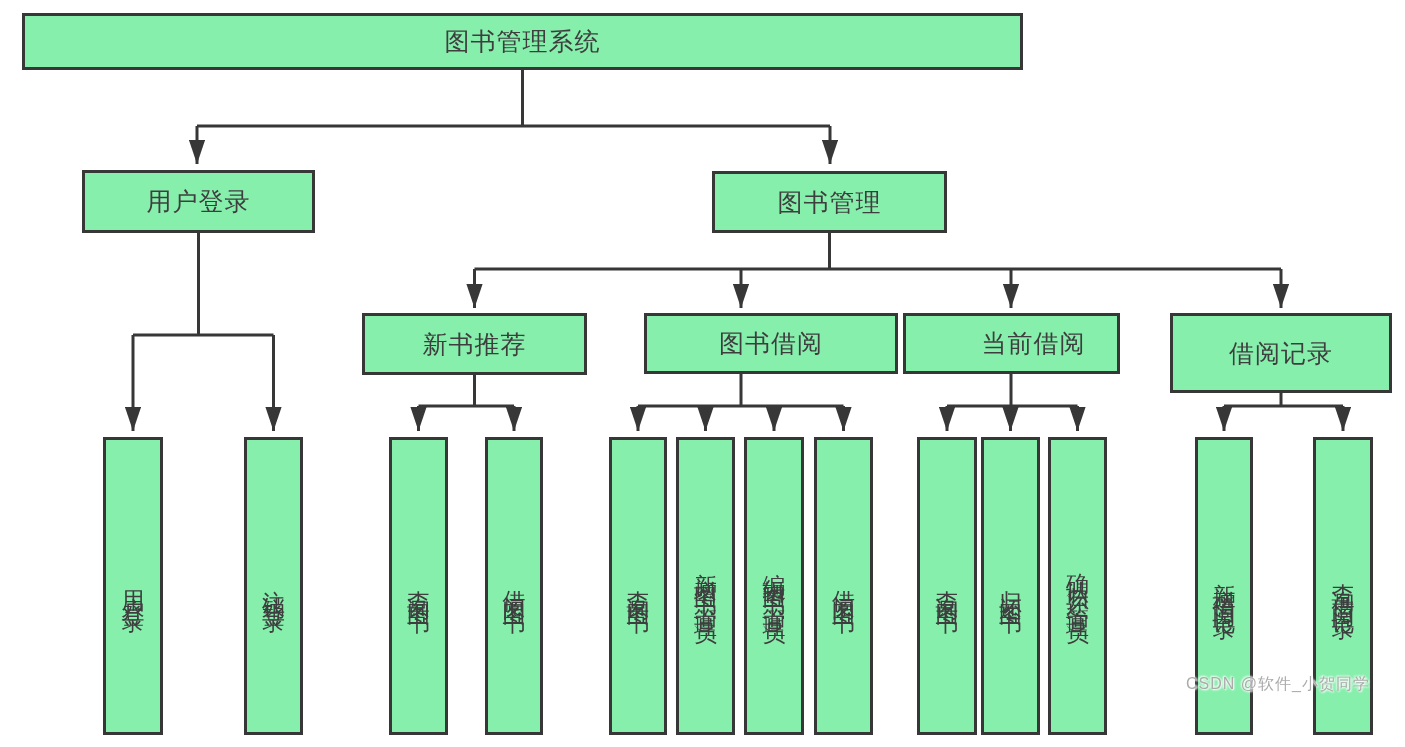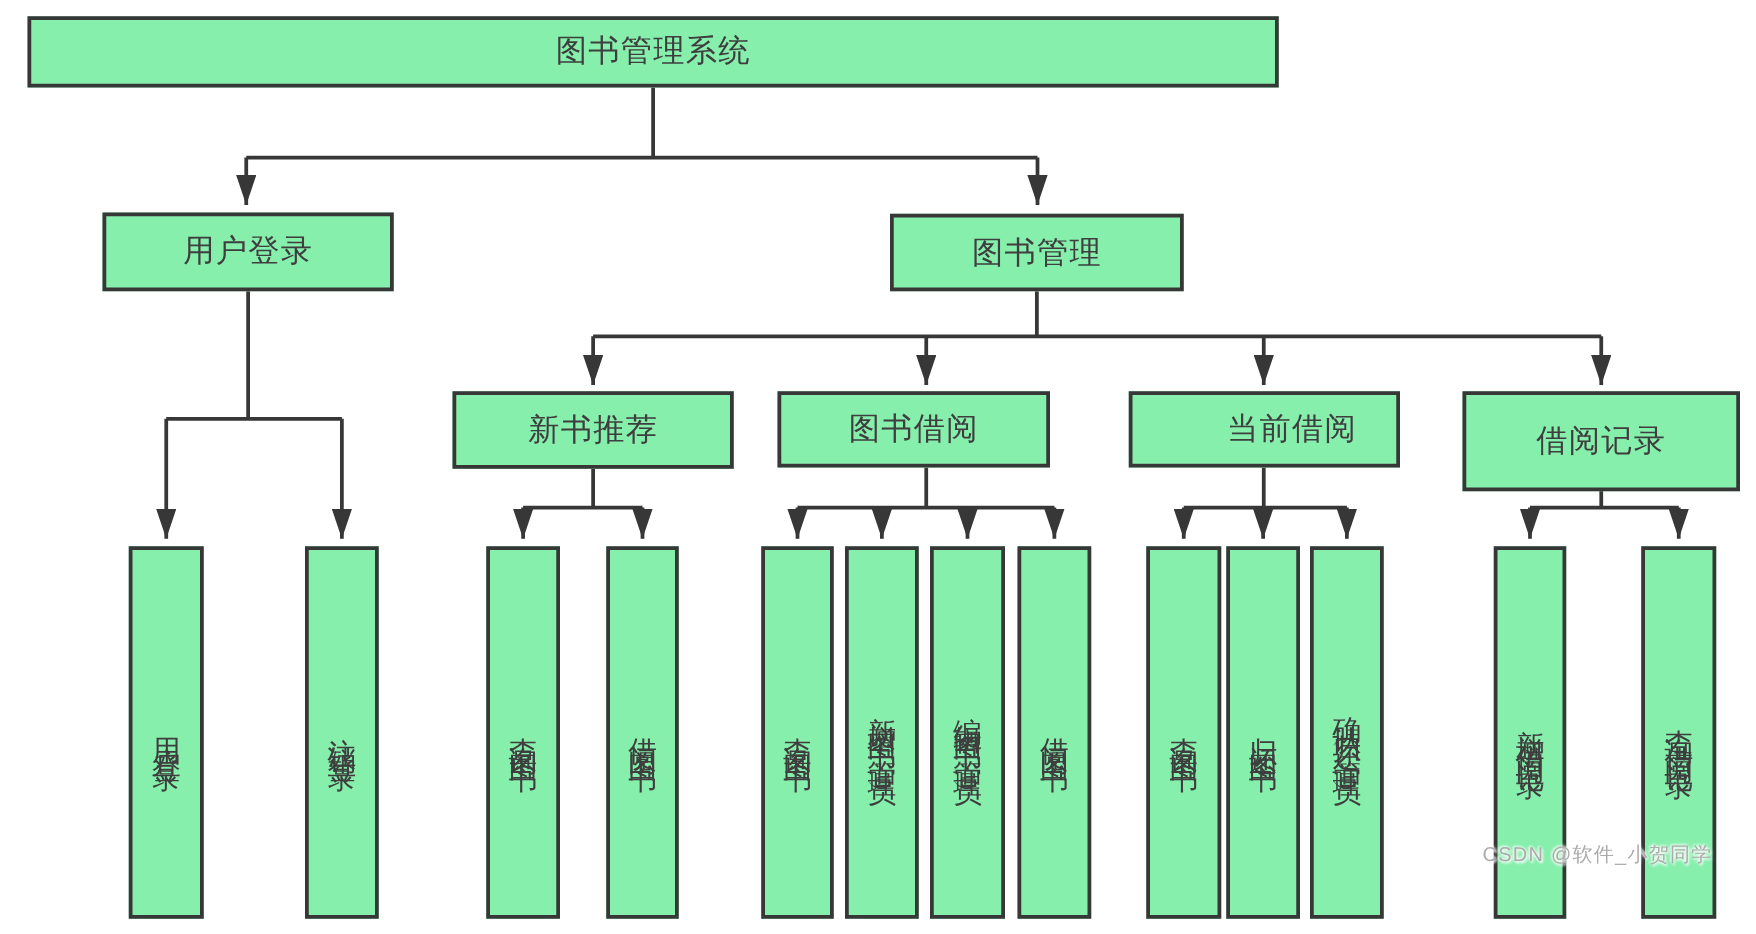--- a/index.html
+++ b/index.html
@@ -92,21 +92,21 @@
     <path class="connector" d="M1224,406 V431" marker-end="url(#arrowhead)"></path>
     <path class="connector" d="M1343,406 V431" marker-end="url(#arrowhead)"></path>
   </svg>
 
   <div class="box h-box" style="left:22px;top:13px;width:1001px;height:57px;">图书管理系统</div>
 
   <div class="box h-box" style="left:82px;top:170px;width:233px;height:63px;">用户登录</div>
   <div class="box h-box" style="left:712px;top:171px;width:235px;height:62px;">图书管理</div>
 
   <div class="box h-box" style="left:362px;top:313px;width:225px;height:62px;">新书推荐</div>
-  <div class="box h-box" style="left:622px;top:313px;width:218px;height:61px;">图书借阅</div>
+  <div class="box h-box" style="left:644px;top:313px;width:254px;height:61px;">图书借阅</div>
   <div class="box h-box" style="left:903px;top:313px;width:217px;height:61px;padding-left:44px;">当前借阅</div>
   <div class="box h-box" style="left:1170px;top:313px;width:222px;height:80px;">借阅记录</div>
 
   <div class="box v-box" style="left:103px;top:437px;width:60px;height:298px;">用户登录</div>
   <div class="box v-box" style="left:244px;top:437px;width:59px;height:298px;">注销登录</div>
 
   <div class="box v-box" style="left:389px;top:437px;width:59px;height:298px;">查询图书</div>
   <div class="box v-box" style="left:485px;top:437px;width:58px;height:298px;">借阅图书</div>
 
   <div class="box v-box" style="left:609px;top:437px;width:58px;height:298px;">查询图书</div>

